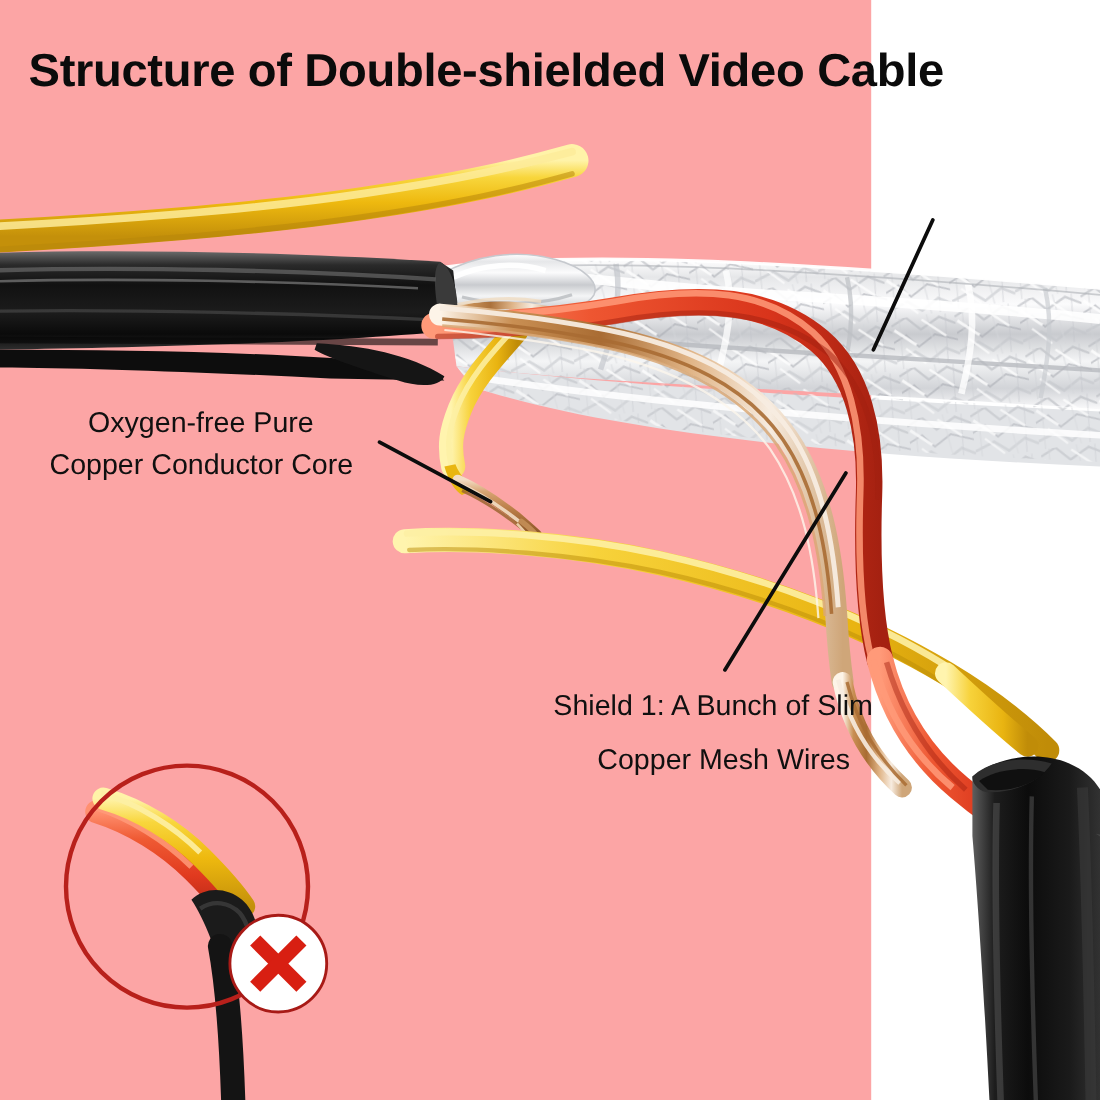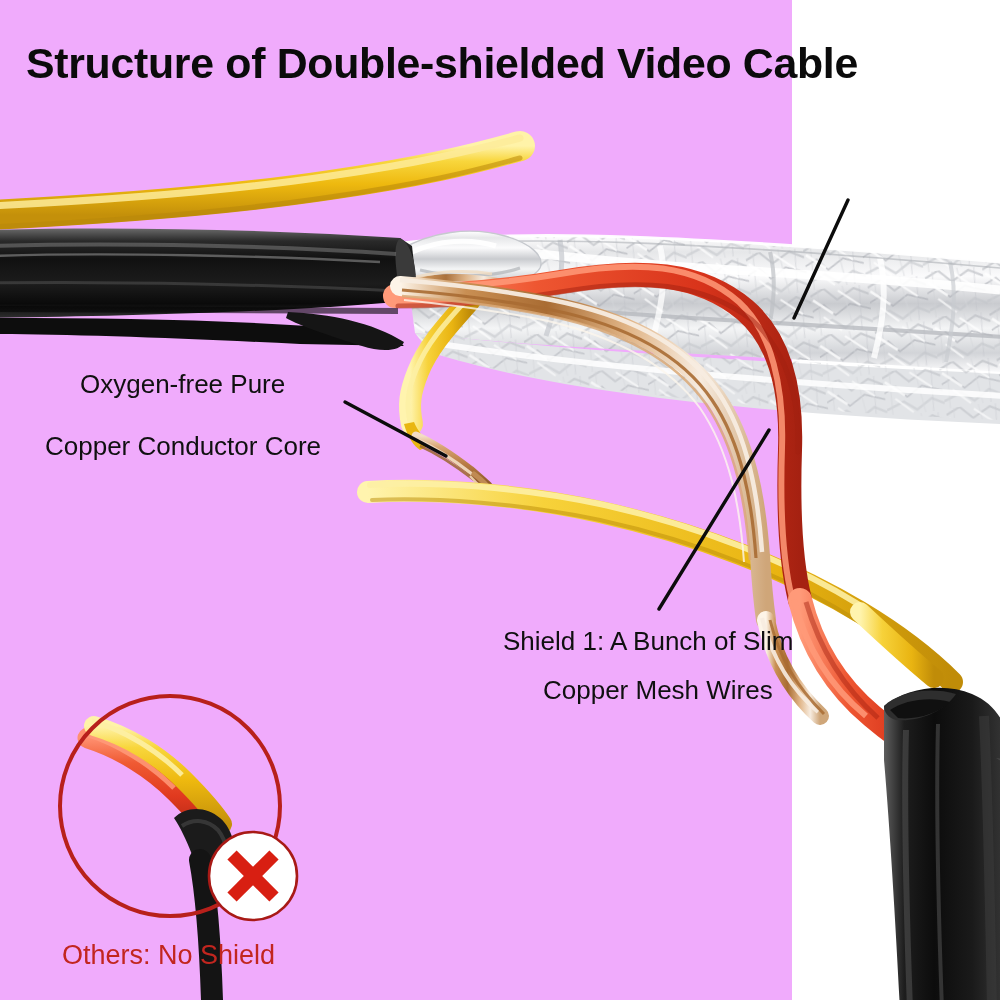--- a/index.html
+++ b/index.html
@@ -1,38 +1,38 @@
 <!DOCTYPE html>
 <html><head>
 <meta charset="utf-8">
 <style>
   html,body{margin:0;padding:0;background:#ffffff;}
   body{width:1000px;height:1000px;overflow:hidden;font-family:"Liberation Sans",sans-serif;}
-  #stage{position:relative;width:792px;height:1000px;background:#f0abfc;}
+  #stage{position:relative;width:792px;height:1000px;background:#fca5a5;}
 
   
   .title{
     position:absolute; left:26px; top:40px; width:960px;
     font-family:"Liberation Sans",sans-serif;
     font-weight:700; font-size:42px; line-height:48px;
     letter-spacing:-0.3px; color:#0b0b0b; white-space:nowrap;
     transform:scaleX(1.02); transform-origin:left center;
   }
 
   
   .label{
     position:absolute; color:#101010;
     font-family:"Liberation Sans",sans-serif;
     font-size:26px; line-height:38px; white-space:nowrap;
   }
   .label.l-shield2{ left:670px; top:165px; }
   .label.l-core{ left:80px; top:365px; }
   .label.l-shield1{ left:503px; top:622px; }
   .label .ln{display:block;}
-  .label.l-core .ln2{margin-left:-35px;margin-top:24px;}
+  .label.l-core .ln2{margin-left:-35px;}
   .label.l-shield1 .ln2{margin-left:40px;margin-top:11px;}
 
   .inset-caption{
     position:absolute; left:62px; top:940px;
     font-family:"Liberation Sans",sans-serif;
     font-size:27px; color:#c2261f; white-space:nowrap;
   }
 
   
   svg.art{position:absolute;left:0;top:0;width:1000px;height:1000px;}
@@ -292,15 +292,14 @@
   <div class="label l-core">
     <span class="ln">Oxygen-free Pure</span>
     <span class="ln ln2">Copper Conductor Core</span>
   </div>
 
   <div class="label l-shield1">
     <span class="ln">Shield 1: A Bunch of Slim</span>
     <span class="ln ln2">Copper Mesh Wires</span>
   </div>
 
-  <div class="inset-caption">Others: No Shield</div>
 
 </div>
 
 </body></html>

